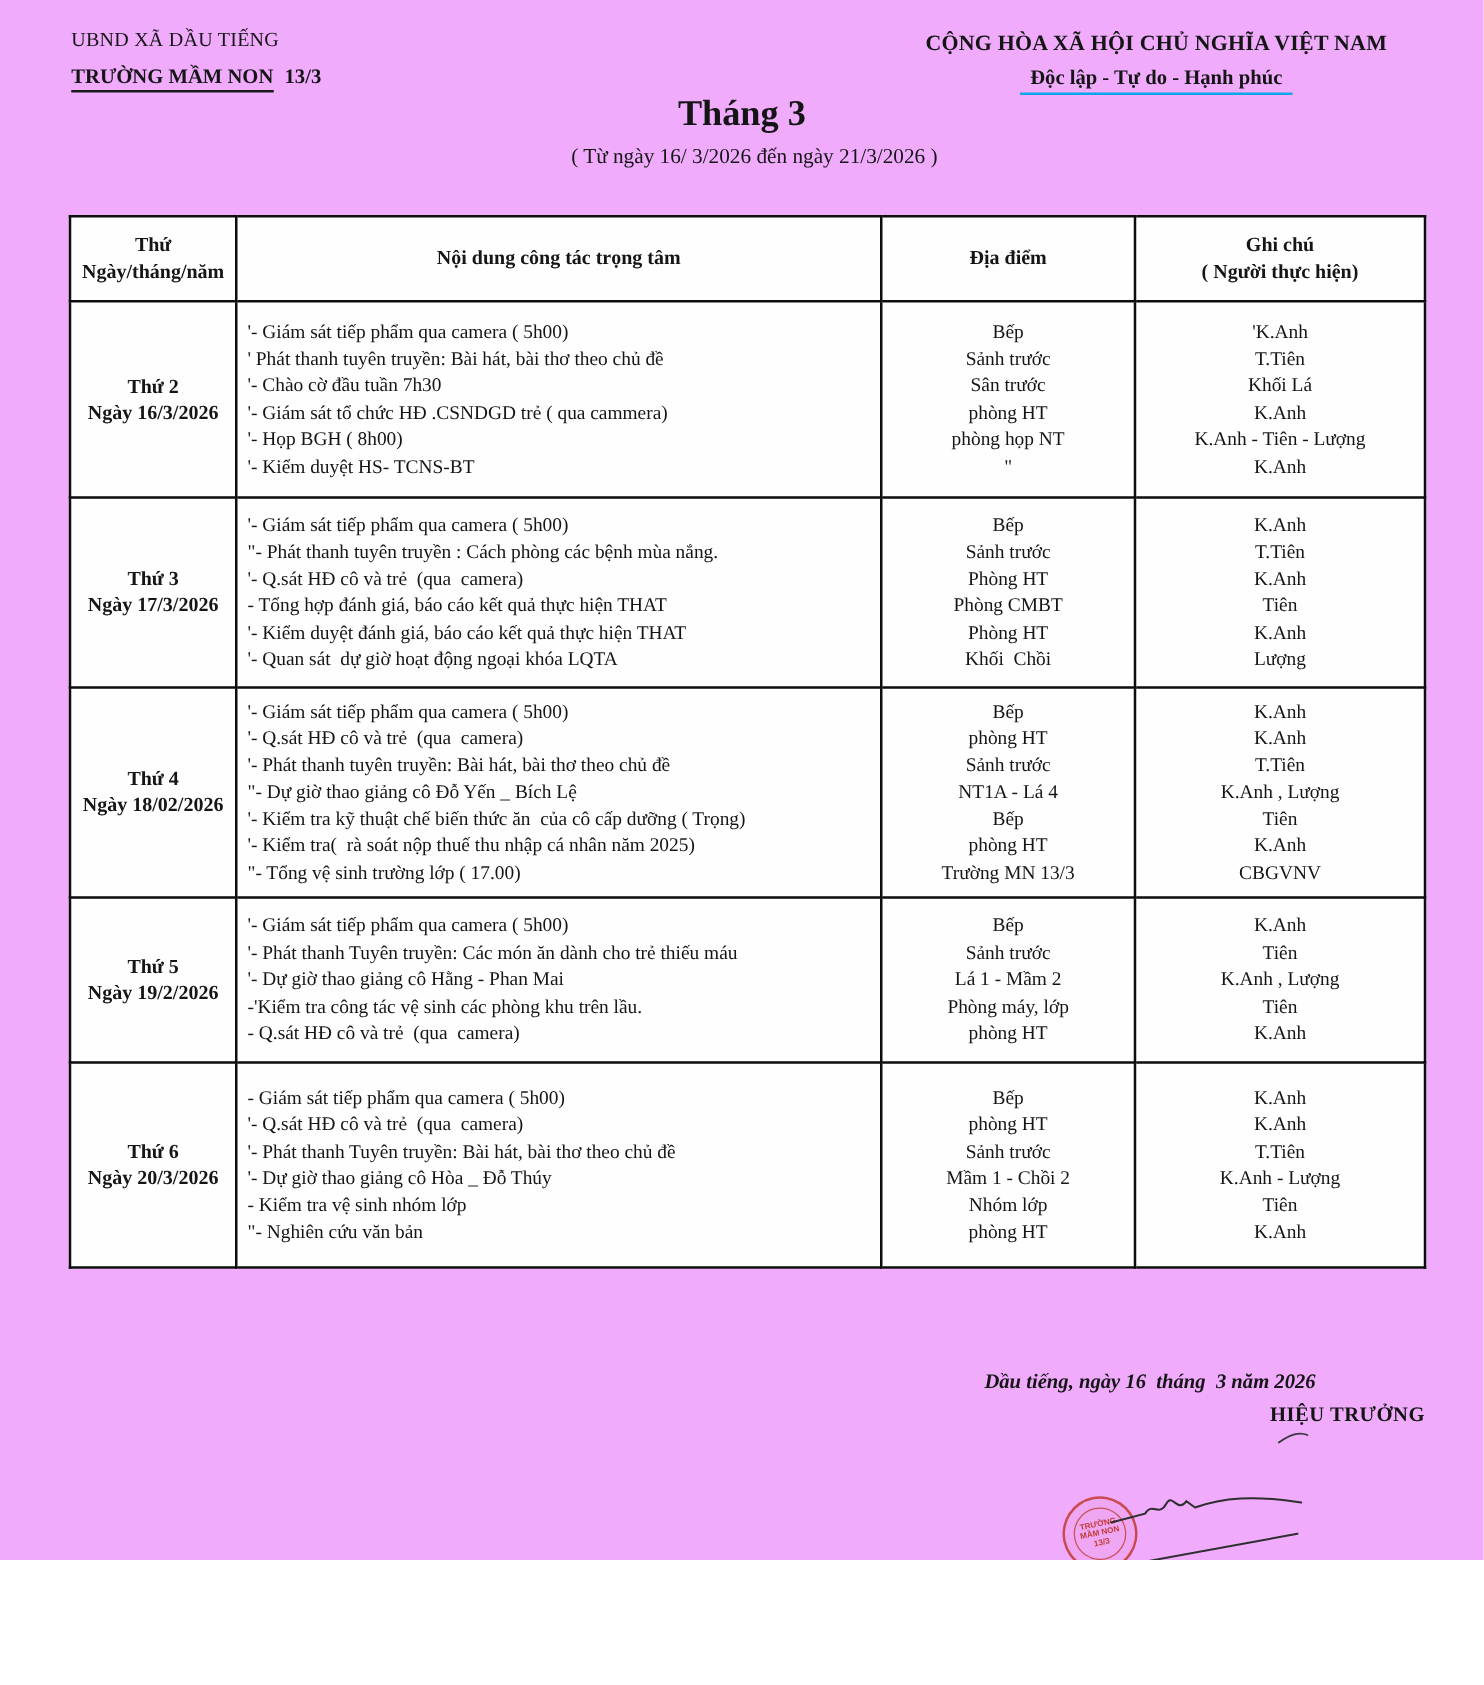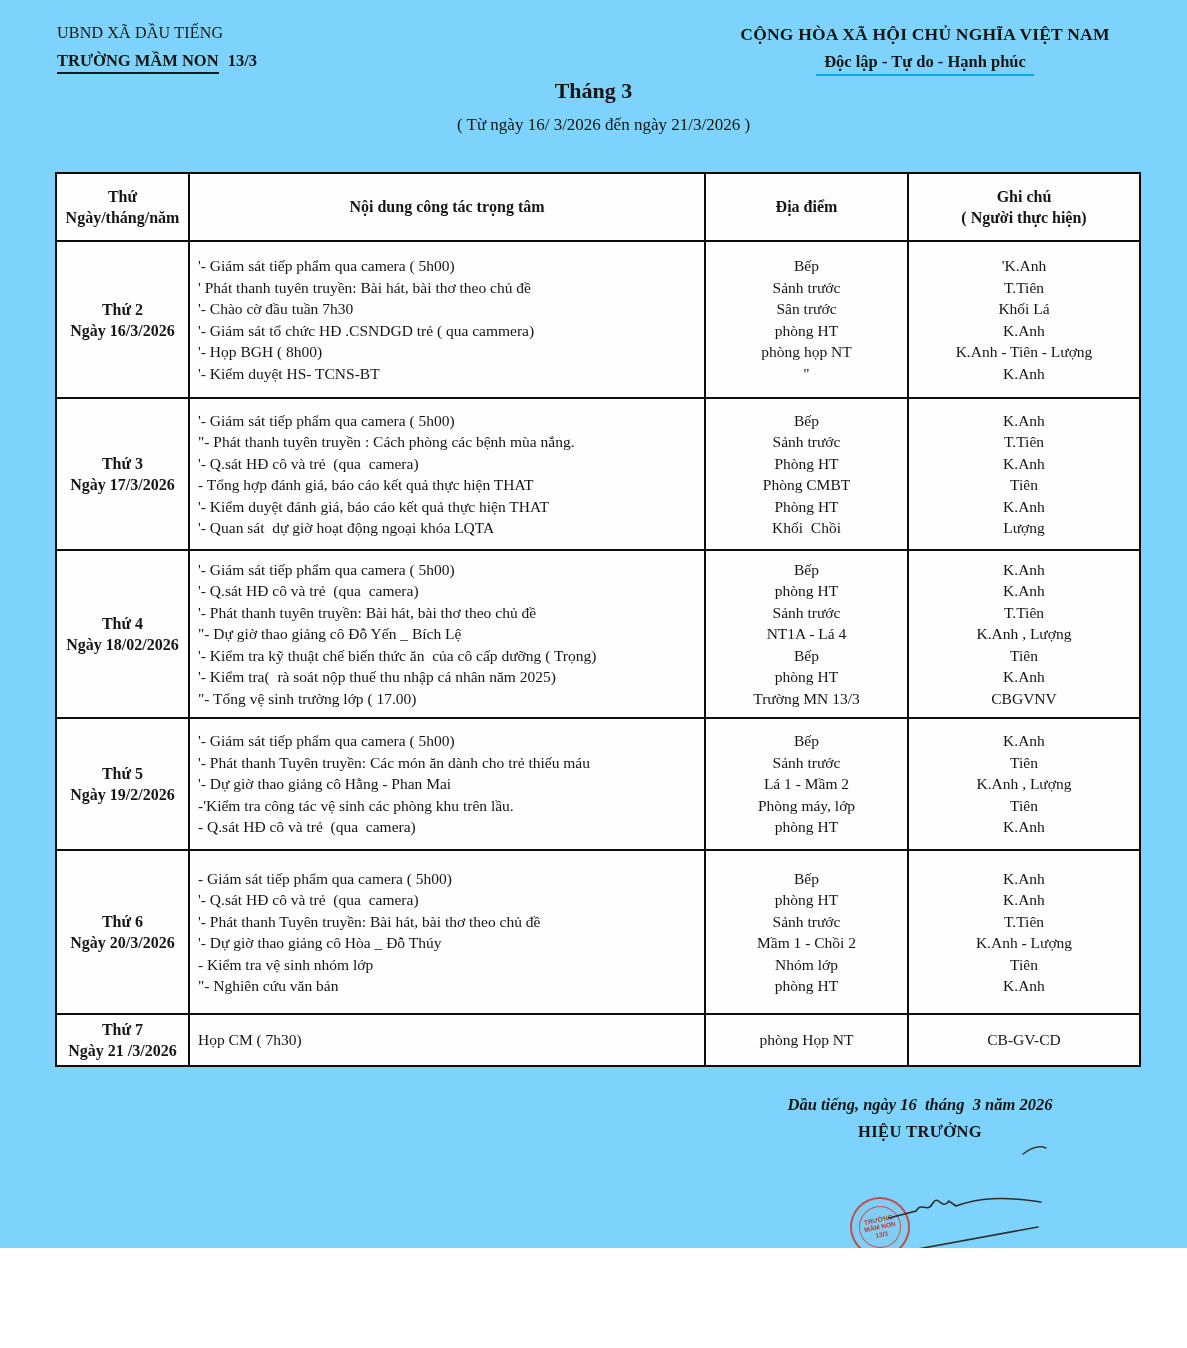--- a/index.html
+++ b/index.html
@@ -1,20 +1,20 @@
 <!DOCTYPE html>
 <html lang="vi"><head>
 <meta charset="utf-8">
 <style>
   html, body { margin: 0; padding: 0; background: #ffffff; }
   .page {
     position: relative;
     width: 1187px;
     height: 1248px;
-    background: #7dd3fc;
+    background: #f0abfc;
     font-family: "Liberation Serif", "DejaVu Serif", serif;
     color: #151515;
     overflow: hidden;
   }
 
   
   .header-left { position: absolute; left: 57px; top: 24px; }
   .header-left .org { font-size: 16px; letter-spacing: .2px; }
   .header-left .school { margin-top: 9px; font-size: 16.5px; font-weight: bold; }
   .header-left .school .uline { border-bottom: 2.5px solid #1a1a1a; padding-bottom: 2px; }
@@ -23,21 +23,21 @@
   .header-right { position: absolute; left: 715px; top: 24px; width: 420px; text-align: center; }
   .header-right .national { font-size: 17.5px; font-weight: bold; letter-spacing: .2px; }
   .header-right .motto {
     display: inline-block; margin-top: 7px; font-size: 16.5px; font-weight: bold;
     padding: 0 8px 2px 8px; border-bottom: 2px solid #0ea5e9;
   }
 
   
   .doc-title { position: absolute; left: 0; right: 0; top: 73px; text-align: center; }
   .doc-title .main  { font-size: 24px; font-weight: bold; line-height: 27px; }
-  .doc-title .month { font-size: 22px; font-weight: bold; line-height: 24px; margin-top: 6px; }
+  .doc-title .month { font-size: 29px; font-weight: bold; line-height: 24px; margin-top: 6px; }
   .doc-title .range { font-size: 17px; line-height: 19px; margin-top: 12px; padding-left: 20px; }
 
   
   table.schedule {
     position: absolute; left: 55px; top: 172px;
     width: 1084px; border-collapse: collapse; table-layout: fixed;
     background: #fefefe;
   }
   .schedule th, .schedule td {
     border: 2px solid #0d0d0d;
@@ -56,21 +56,21 @@
   .r5 { height: 164px; }
   .r6 { height: 52px; }
   td.col-day { text-align: center; }
   td.col-day div { font-weight: bold; font-size: 16px; line-height: 21px; }
   td.col-tasks { text-align: left; padding-left: 8px; padding-right: 6px; }
   td.col-loc, td.col-people { text-align: center; }
 
   
   .sign-block { position: absolute; left: 700px; top: 1095px; width: 440px; height: 250px; text-align: center; }
   .sign-date { font-size: 16.5px; font-weight: bold; font-style: italic; white-space: pre; }
-  .signer-title { margin-top: 7px; font-size: 16.5px; font-weight: bold; letter-spacing: .4px; }
+  .signer-title { margin-top: 7px; font-size: 16.5px; font-weight: bold; letter-spacing: .4px; text-align: right; }
   .signer-name { position: absolute; top: 176px; left: 0; width: 100%; font-size: 13px; font-weight: bold; }
 
   .stamp {
     position: absolute; left: 150px; top: 102px; width: 56px; height: 56px;
     border-radius: 50%; border: 2.5px solid rgba(194, 59, 51, .85);
     display: flex; align-items: center; justify-content: center;
     transform: rotate(-12deg); background: rgba(230, 120, 110, .06);
   }
   .stamp-inner {
     width: 40px; height: 40px; border-radius: 50%; border: 1px solid rgba(194, 59, 51, .8);
@@ -275,35 +275,20 @@
           </td>
       <td class="col-people">
             <div>K.Anh</div>
             <div>K.Anh</div>
             <div>T.Tiên</div>
             <div>K.Anh - Lượng</div>
             <div>Tiên</div>
             <div>K.Anh</div>
           </td>
     </tr>
-    <tr class="r6">
-      <td class="col-day">
-            <div>Thứ 7</div>
-            <div>Ngày 21 /3/2026</div>
-          </td>
-      <td class="col-tasks">
-            <div>Họp CM ( 7h30)</div>
-          </td>
-      <td class="col-loc">
-            <div>phòng Họp NT</div>
-          </td>
-      <td class="col-people">
-            <div>CB-GV-CD</div>
-          </td>
-    </tr>
   </tbody>
     </table>
 
   <div class="sign-block">
     <div class="sign-date">Dầu tiếng, ngày 16  tháng  3 năm 2026</div>
     <div class="signer-title">HIỆU TRƯỞNG</div>
 
     <svg class="pen-mark" width="26" height="14" viewBox="0 0 26 14">
       <path d="M1,11 C9,5 17,2 24,5"></path>
     </svg>

